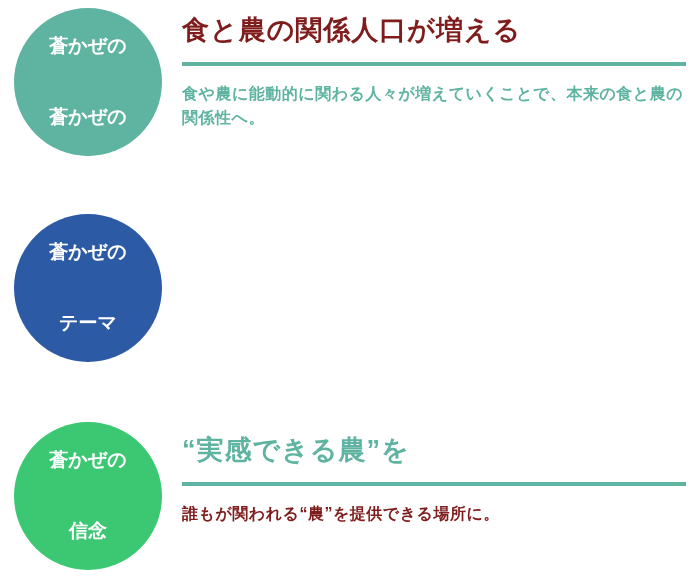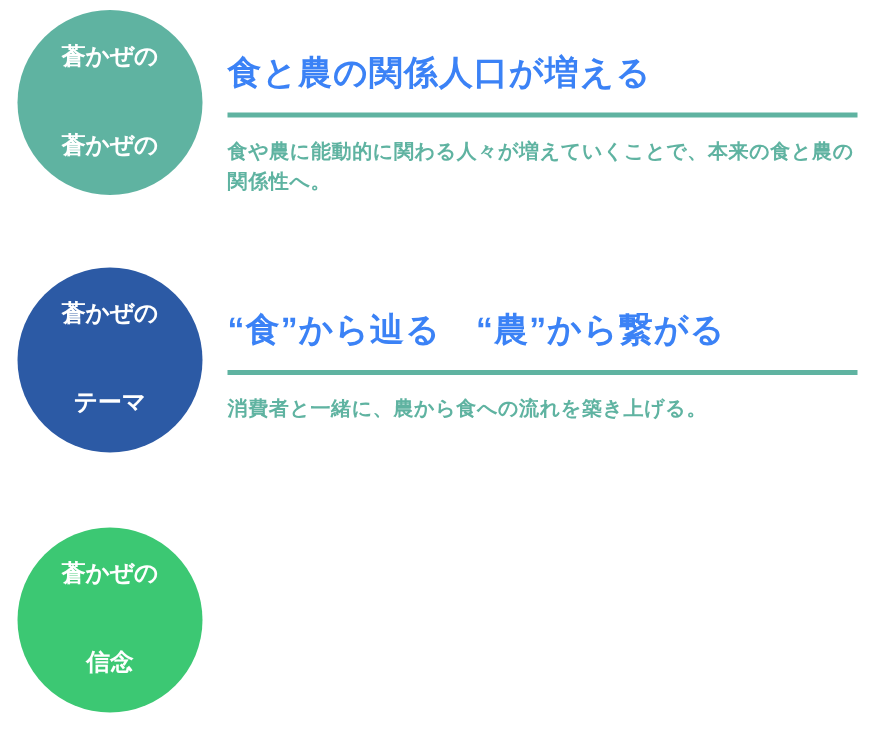--- a/index.html
+++ b/index.html
@@ -74,21 +74,21 @@
   }
   .body-text {
     margin: 0;
     font-size: 16px;
     font-weight: bold;
     letter-spacing: 0.5px;
     line-height: 1.5;
     max-width: 505px;
   }
 
-  .text-blue { color: #3b82f6; margin-top: 28px; }
+  .text-blue { color: #7f1d1d; }
   .text-teal { color: #5fb3a1; }
 </style>
 </head>
 <body>
 
 <div class="canvas">
 
   <div class="section section-future">
     <div class="circle circle-teal">
       <span>蒼かぜの</span>
@@ -99,27 +99,27 @@
       <div class="underline"></div>
       <p class="body-text text-teal">食や農に能動的に関わる人々が増えていくことで、本来の食と農の関係性へ。</p>
     </div>
   </div>
 
   <div class="section section-theme">
     <div class="circle circle-blue">
       <span>蒼かぜの</span>
       <span>テーマ</span>
     </div>
-    <div class="content">
-      <h2 class="heading text-blue">“食”から辿る　“農”から繋がる</h2>
-      <div class="underline"></div>
-      <p class="body-text text-teal">消費者と一緒に、農から食への流れを築き上げる。</p>
-    </div>
   </div>
 
   <div class="section section-belief">
     <div class="circle circle-green">
       <span>蒼かぜの</span>
       <span>信念</span>
     </div>
+    <div class="content">
+      <h2 class="heading text-teal">“実感できる農”を</h2>
+      <div class="underline"></div>
+      <p class="body-text text-blue">誰もが関われる“農”を提供できる場所に。</p>
+    </div>
   </div>
 
 </div>
 
 </body></html>

